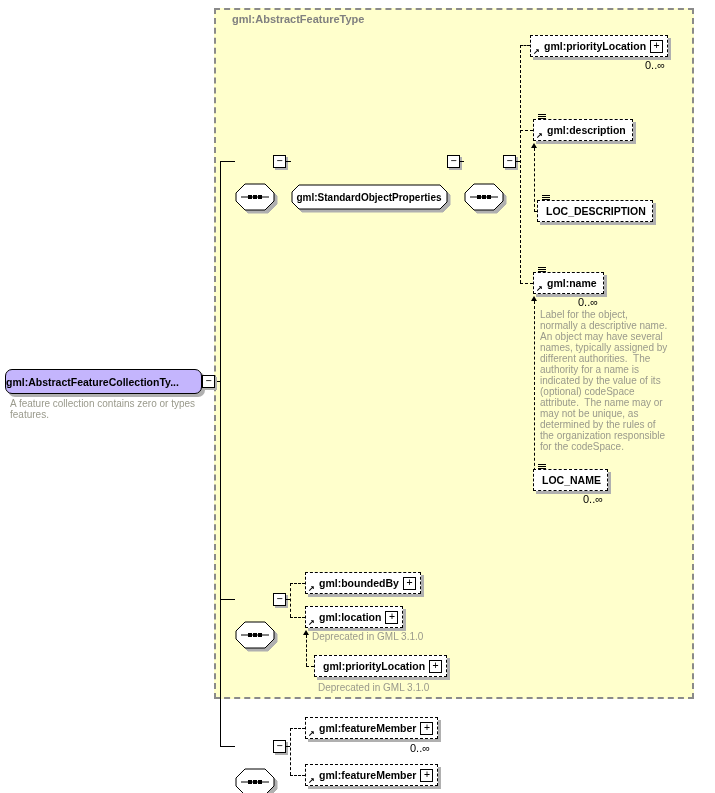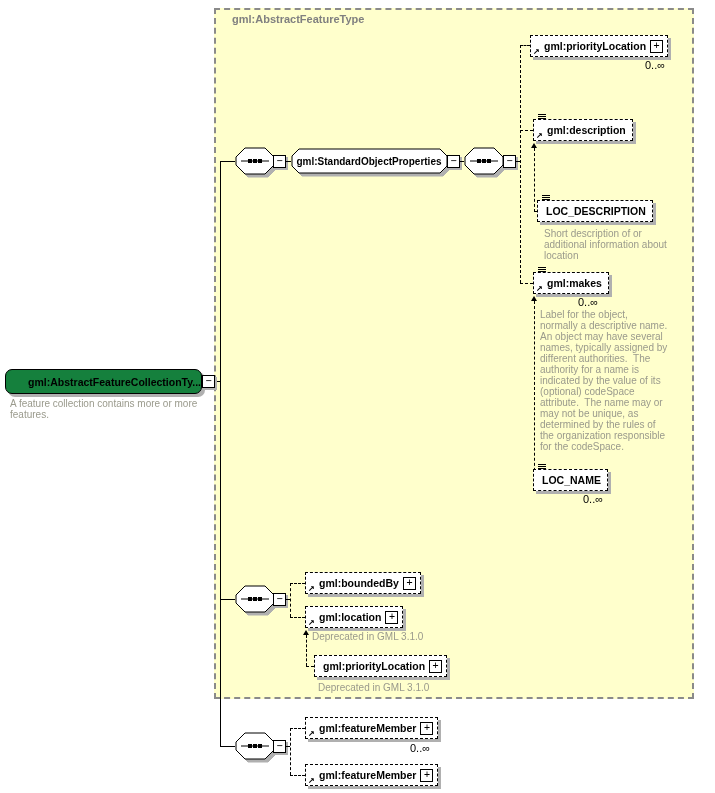--- a/index.html
+++ b/index.html
@@ -16,38 +16,38 @@
   .vd{position:absolute;width:0;border-left:1px dashed #000;}
   .arr{position:absolute;width:0;height:0;border-left:3px solid transparent;
        border-right:3px solid transparent;border-bottom:5px solid #000;}
   
   .ebox{position:absolute;background:#fff;border:1px dashed #000;
         box-shadow:3px 3px 0 #b0b0b0;display:flex;align-items:center;
         height:22px;box-sizing:border-box;white-space:nowrap;
         font:bold 10.5px "Liberation Sans",sans-serif;color:#000;
         padding:0 6px 0 8px;}
   .ebox.refpad{padding-left:13px;}
-  .rootbox{position:absolute;background:#15803d;border:1px solid #000;border-radius:7px;
-        box-shadow:3px 3px 0 #b0b0b0;display:flex;align-items:center;justify-content:flex-end;
+  .rootbox{position:absolute;background:#c4b5fd;border:1px solid #000;border-radius:7px;
+        box-shadow:3px 3px 0 #b0b0b0;display:flex;align-items:center;justify-content:flex-start;
         height:25px;box-sizing:border-box;white-space:nowrap;
         font:bold 10.5px "Liberation Sans",sans-serif;}
   .refico{position:absolute;left:2px;bottom:0px;font-size:8px;line-height:8px;color:#000;}
   .subico{position:absolute;left:4px;top:-6px;width:8px;height:5px;
         background:repeating-linear-gradient(to bottom,#000 0 1px,transparent 1px 2px);}
   
   .pm{width:13px;height:13px;min-width:13px;background:#fff;border:1px solid #000;
       box-sizing:border-box;font:10px "DejaVu Sans Mono",monospace;line-height:10px;
       text-align:center;color:#000;}
   .pm.inbox{margin-left:4px;margin-right:-2px;}
   .pm.abs{position:absolute;box-shadow:2px 2px 0 #b0b0b0;}
   
   .desc{position:absolute;font:10px "Liberation Sans",sans-serif;color:#9a9a8c;
         line-height:11px;white-space:pre;}
   .occ{position:absolute;font:11px "Liberation Sans",sans-serif;color:#000;white-space:nowrap;}
-  .octwrap{position:absolute;filter:drop-shadow(3px 3px 0 #b0b0b0);}
+  .octwrap{position:absolute;filter:drop-shadow(3px 3px 0 #b0b0b0);margin-top:36px;}
   .glabel{position:absolute;left:0;top:0;width:156px;height:26px;display:flex;
          align-items:center;justify-content:center;
          font:bold 10px "Liberation Sans",sans-serif;color:#000;}
 </style>
 </head>
 <body>
 
 <div class="stage">
 
   <div class="ytank"></div>
@@ -109,29 +109,26 @@
   </div>
 
   <div class="arr" style="left:531px;top:143px"></div>
   <div class="vd" style="left:534px;top:148px;height:64px"></div>
   <div class="hd" style="left:534px;top:211px;width:3px"></div>
 
   <div class="ebox" style="left:537px;top:200px">
     <span class="subico"></span>
     <span>LOC_DESCRIPTION</span>
   </div>
-  <div class="desc" style="left:544px;top:228px">Short description of or
-additional information about
-location</div>
 
   <div class="hd" style="left:520px;top:283px;width:13px"></div>
   <div class="ebox refpad" style="left:533px;top:272px">
     <span class="subico"></span>
     <span class="refico">↗</span>
-    <span>gml:makes</span>
+    <span>gml:name</span>
   </div>
   <div class="occ" style="left:578px;top:296px">0..∞</div>
   <div class="desc" style="left:540px;top:309px">Label for the object,
 normally a descriptive name.
 An object may have several
 names, typically assigned by
 different authorities.  The
 authority for a name is
 indicated by the value of its
 (optional) codeSpace
@@ -214,16 +211,16 @@
   <div class="ebox refpad" style="left:305px;top:764px">
     <span class="refico">↗</span>
     <span>gml:featureMember</span>
     <span class="pm inbox">+</span>
   </div>
 
   <div class="rootbox" style="left:5px;top:369px;width:197px">
     <span>gml:AbstractFeatureCollectionTy...</span>
   </div>
   <div class="pm abs" style="left:202px;top:375px">−</div>
-  <div class="desc" style="left:10px;top:398px">A feature collection contains more or more
+  <div class="desc" style="left:10px;top:398px">A feature collection contains zero or types
 features.</div>
 
 </div>
 
 </body></html>

